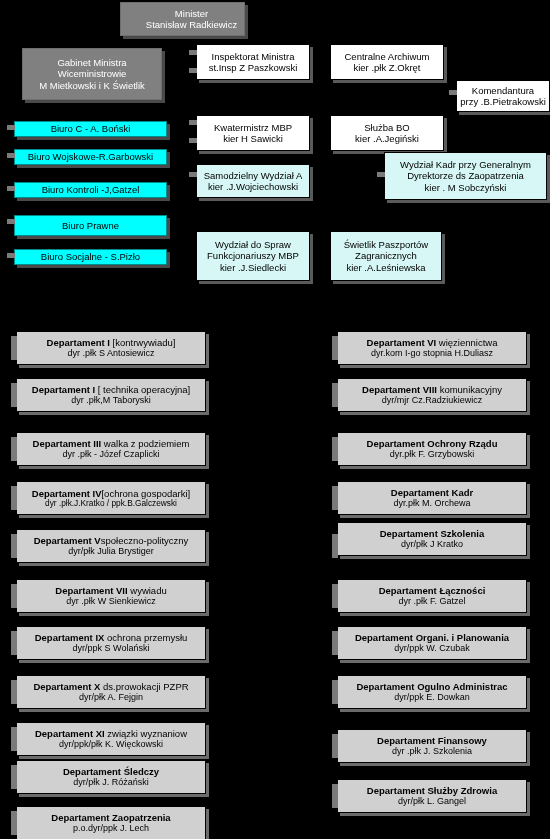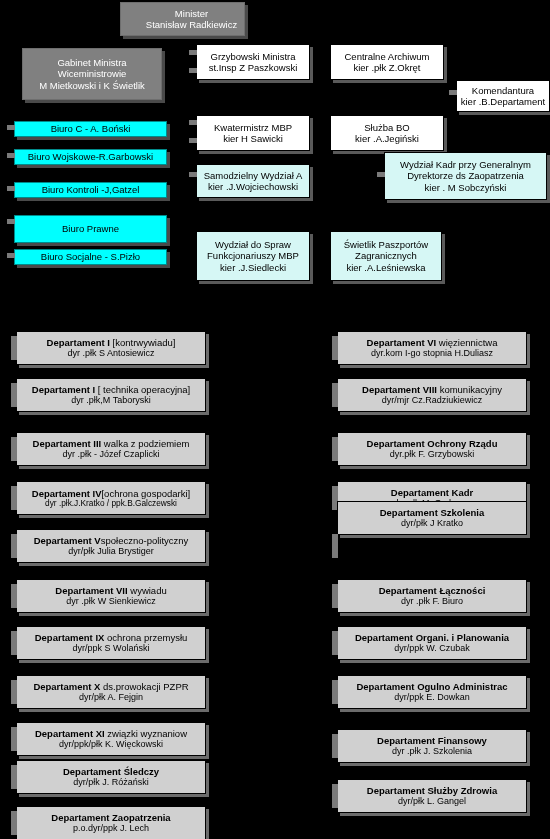--- a/index.html
+++ b/index.html
@@ -73,34 +73,34 @@
     <span class="ln">Stanisław Radkiewicz</span>
   </div>
 
   <div class="node gray" style="left:22px;top:48px;width:140px;height:52px;">
     <span class="ln">Gabinet Ministra</span>
     <span class="ln">Wiceministrowie</span>
     <span class="ln">M Mietkowski i K Świetlik</span>
   </div>
 
   <div class="node white" style="left:196px;top:44px;width:114px;height:36px;">
-    <span class="ln">Grzybowski Ministra</span>
+    <span class="ln">Inspektorat Ministra</span>
     <span class="ln">st.Insp Z Paszkowski</span>
   </div>
   <div class="conn" style="left:189px;top:50px;width:8px;height:5px;"></div>
   <div class="conn" style="left:189px;top:68px;width:8px;height:5px;"></div>
 
   <div class="node white" style="left:330px;top:44px;width:114px;height:36px;">
     <span class="ln">Centralne Archiwum</span>
     <span class="ln">kier .płk Z.Okręt</span>
   </div>
 
   <div class="node white" style="left:456px;top:80px;width:94px;height:32px;">
     <span class="ln">Komendantura</span>
-    <span class="ln">kier .B.Departament</span>
+    <span class="ln">przy .B.Pietrakowski</span>
   </div>
   <div class="conn" style="left:449px;top:90px;width:8px;height:5px;"></div>
 
   <div class="node white" style="left:196px;top:115px;width:114px;height:36px;">
     <span class="ln">Kwatermistrz MBP</span>
     <span class="ln">kier H Sawicki</span>
   </div>
   <div class="conn" style="left:189px;top:120px;width:8px;height:5px;"></div>
   <div class="conn" style="left:189px;top:138px;width:8px;height:5px;"></div>
 
@@ -117,21 +117,21 @@
   <div class="node cyan" style="left:14px;top:149px;width:153px;height:16px;">
     <span class="ln">Biuro Wojskowe-R.Garbowski</span>
   </div>
   <div class="conn" style="left:7px;top:153px;width:8px;height:5px;"></div>
 
   <div class="node cyan" style="left:14px;top:182px;width:153px;height:16px;">
     <span class="ln">Biuro Kontroli -J,Gatzel</span>
   </div>
   <div class="conn" style="left:7px;top:186px;width:8px;height:5px;"></div>
 
-  <div class="node cyan" style="left:14px;top:215px;width:153px;height:28px;">
+  <div class="node cyan" style="left:14px;top:215px;width:153px;height:21px;">
     <span class="ln">Biuro Prawne</span>
   </div>
   <div class="conn" style="left:7px;top:219px;width:8px;height:5px;"></div>
 
   <div class="node cyan" style="left:14px;top:249px;width:153px;height:16px;">
     <span class="ln">Biuro Socjalne - S.Pizło</span>
   </div>
   <div class="conn" style="left:7px;top:253px;width:8px;height:5px;"></div>
 
   <div class="node lightcyan" style="left:196px;top:164px;width:114px;height:34px;">
@@ -272,33 +272,33 @@
   <div class="conn" style="left:332px;top:437px;width:6px;height:24px;"></div>
 
   <div class="node dept" style="left:337px;top:481px;width:190px;height:34px;">
     <span class="ln">
       <b>Departament Kadr</b><span></span>
     </span>
     <span class="ln sub">dyr.płk M. Orchewa</span>
   </div>
   <div class="conn" style="left:332px;top:486px;width:6px;height:24px;"></div>
 
-  <div class="node dept" style="left:337px;top:501px;width:190px;height:34px;">
+  <div class="node dept" style="left:337px;top:522px;width:190px;height:34px;">
     <span class="ln">
       <b>Departament Szkolenia</b><span></span>
     </span>
     <span class="ln sub">dyr/płk J Kratko</span>
   </div>
   <div class="conn" style="left:332px;top:534px;width:6px;height:24px;"></div>
 
   <div class="node dept" style="left:337px;top:579px;width:190px;height:34px;">
     <span class="ln">
       <b>Departament Łączności</b><span></span>
     </span>
-    <span class="ln sub">dyr .płk F. Biuro</span>
+    <span class="ln sub">dyr .płk F. Gatzel</span>
   </div>
   <div class="conn" style="left:332px;top:584px;width:6px;height:24px;"></div>
 
   <div class="node dept" style="left:337px;top:626px;width:190px;height:34px;">
     <span class="ln">
       <b>Departament Organi. i Planowania</b><span></span>
     </span>
     <span class="ln sub">dyr/ppk W. Czubak</span>
   </div>
   <div class="conn" style="left:332px;top:631px;width:6px;height:24px;"></div>

